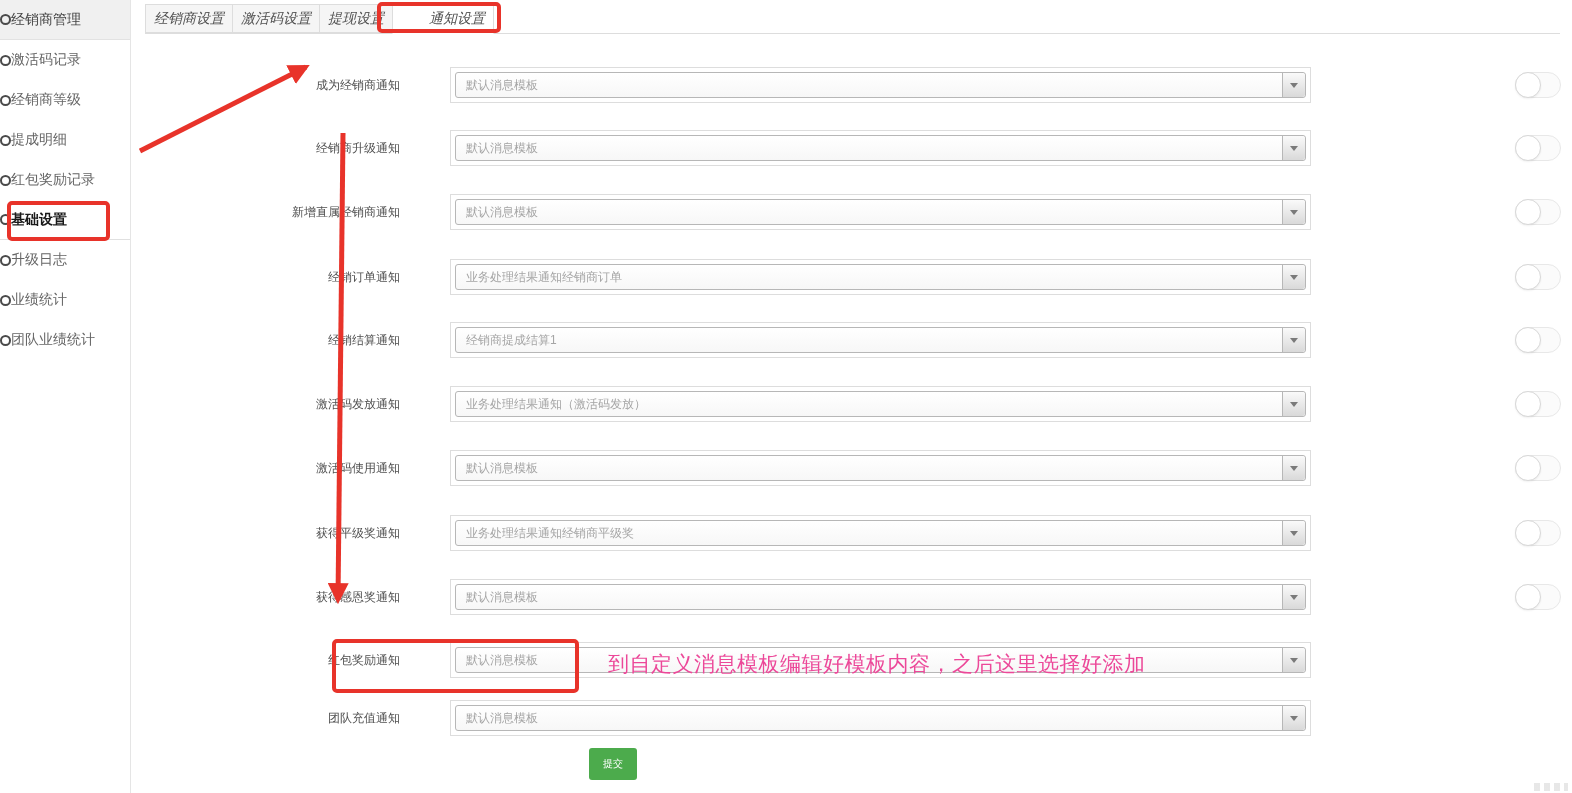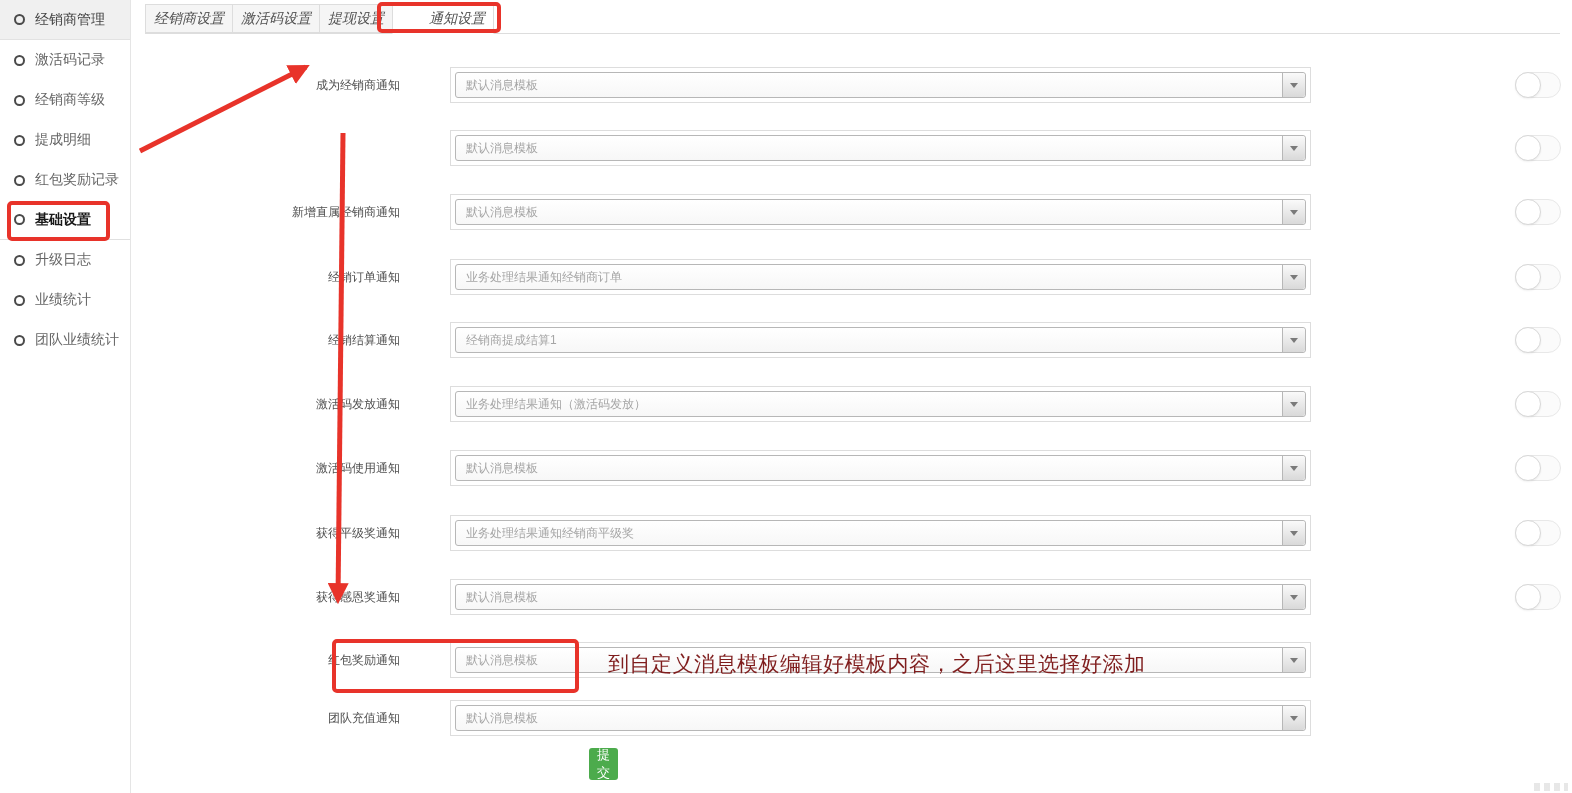--- a/index.html
+++ b/index.html
@@ -7,22 +7,22 @@
     font-family:"Liberation Sans","DejaVu Sans",sans-serif;
     width:1572px;height:793px;position:relative;overflow:hidden;
     -webkit-font-smoothing:antialiased;color:#333;
   }
   
   .sidebar{
     position:absolute;left:0;top:0;width:131px;height:793px;
     border-right:1px solid #e5e5e5;background:#fff;box-sizing:border-box;
   }
   .side-item{
-    height:40px;display:flex;align-items:center;gap:10px;
-    padding-left:14px;font-size:14px;color:#666;cursor:pointer;box-sizing:border-box;
+    height:40px;display:flex;align-items:center;
+    font-size:14px;color:#666;cursor:pointer;box-sizing:border-box;
     background:#fff;
   }
   .side-item:first-child{background:#f0f0f0;border-bottom:1px solid #e2e2e2;color:#444;}
   .side-item.active{color:#1a1a1a;font-weight:600;border-bottom:1px solid #e0e0e0;}
   .side-dot{
     width:11px;height:11px;border:2px solid #4a4a4a;border-radius:50%;
     box-sizing:border-box;flex:0 0 auto;
   }
   
   .tabbar{
@@ -70,29 +70,29 @@
     position:absolute;left:1370px;top:5px;width:46px;height:26px;
     border:1px solid #e8e8e8;border-radius:14px;background:#fbfbfb;
     box-sizing:border-box;cursor:pointer;
   }
   .knob{
     position:absolute;left:-1px;top:-1px;width:26px;height:26px;border-radius:50%;
     background:#fff;border:1px solid #d8d8d8;box-sizing:border-box;
     box-shadow:0 1px 2px rgba(0,0,0,.06);
   }
   .submit-btn{
-    position:absolute;left:444px;top:748px;width:29px;height:32px;
-    background:#4cab4c;border:none;border-radius:3px;color:#fff;font-size:13px;
+    position:absolute;left:444px;top:748px;width:48px;height:32px;
+    background:#4cab4c;border:none;border-radius:3px;color:#fff;font-size:10px;
     display:flex;align-items:center;justify-content:center;cursor:pointer;
     font-family:Liberation Mono, monospace;
   }
   
   .anno-svg{position:absolute;left:0;top:0;width:1572px;height:793px;pointer-events:none;z-index:10;}
   .anno-note{
-    position:absolute;left:608px;top:650px;font-size:21px;color:#7f1d1d;
+    position:absolute;left:608px;top:650px;font-size:21px;color:#ec4899;
     white-space:nowrap;z-index:10;pointer-events:none;letter-spacing:.5px;
   }
   
   .wm{
     position:absolute;right:4px;bottom:2px;width:34px;height:8px;opacity:.35;
     background:repeating-linear-gradient(90deg,#bbb 0 6px,transparent 6px 10px);
     pointer-events:none;
   }
 </style>
 </head>
@@ -175,20 +175,21 @@
           <i class="tri"></i>
         </span>
       </div>
     </div>
     <div class="toggle">
       <span class="knob"></span>
     </div>
   </div>
 
   <div class="frow" style="top: 130px;">
+    <div class="frow-label">经销商升级通知</div>
     <div class="sel-wrap">
       <div class="sel-inner">
         <span class="sel-value">默认消息模板</span>
         <span class="sel-arrow">
           <i class="tri"></i>
         </span>
       </div>
     </div>
     <div class="toggle">
       <span class="knob"></span>

